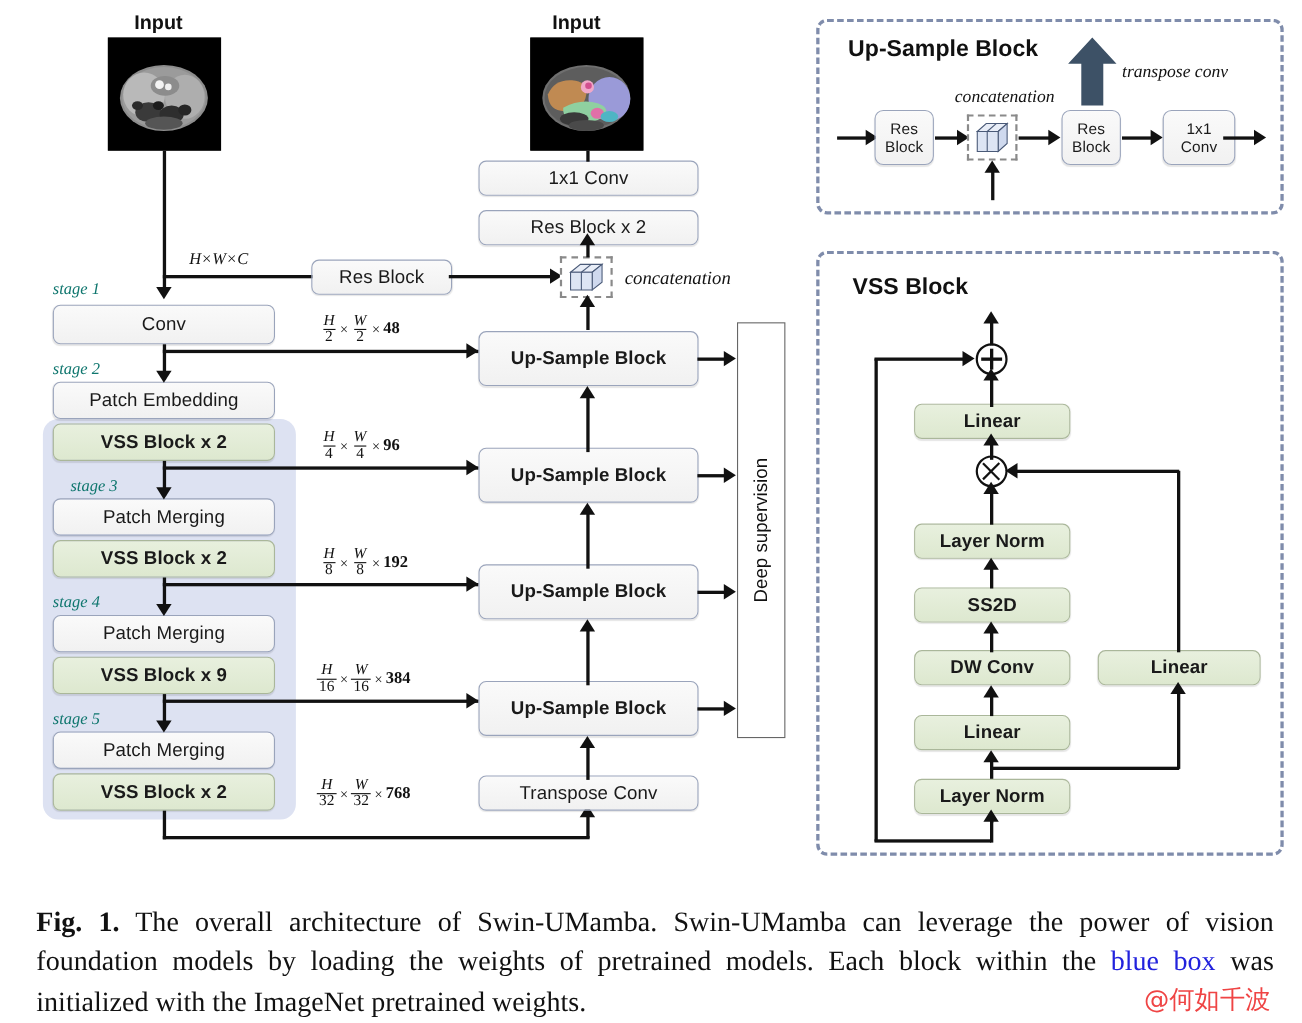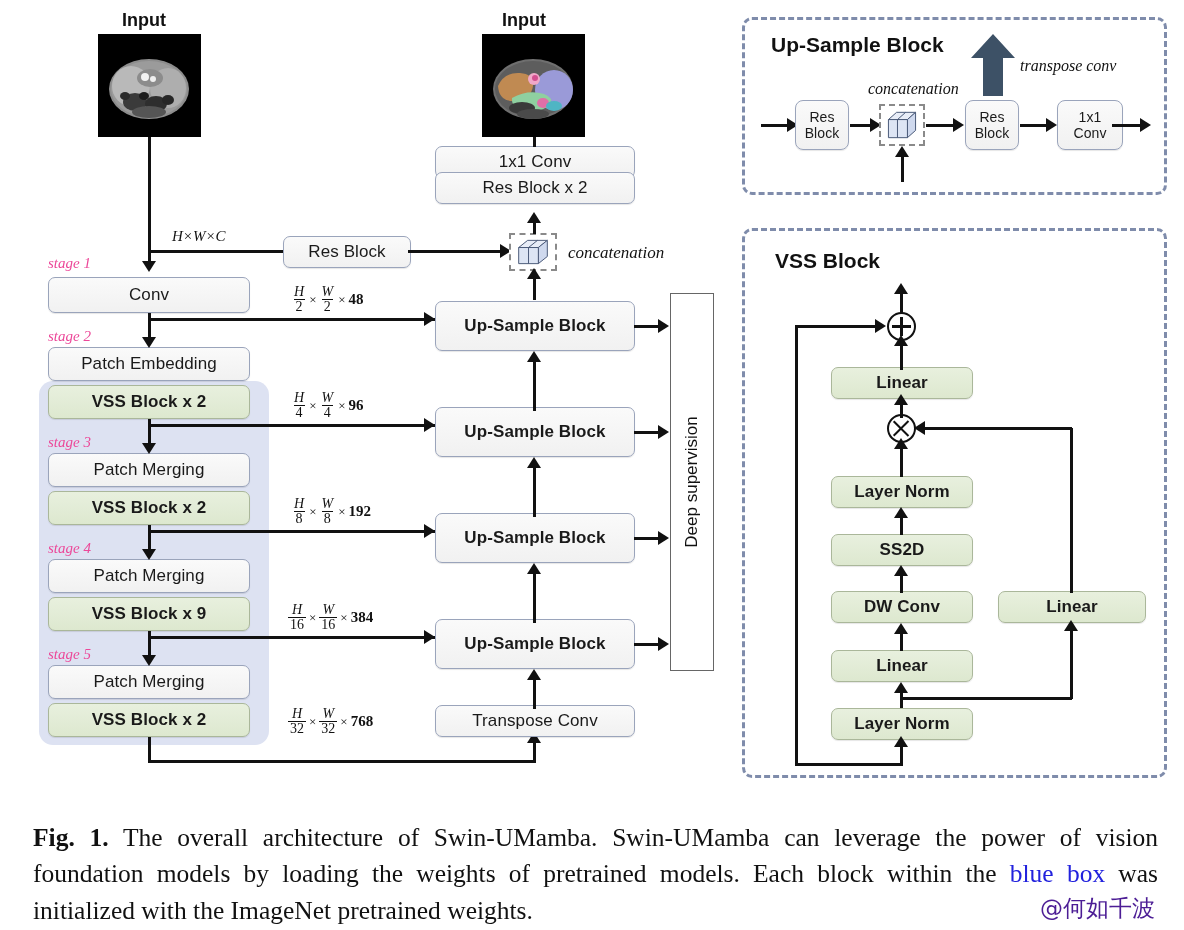--- a/index.html
+++ b/index.html
@@ -56,21 +56,21 @@
   .lnv{width:2.6px;}
   
   .ah{position:absolute;width:0;height:0;}
   .ah.up{border-left:7px solid transparent;border-right:7px solid transparent;border-bottom:11px solid #111;}
   .ah.down{border-left:7px solid transparent;border-right:7px solid transparent;border-top:11px solid #111;}
   .ah.right{border-top:7px solid transparent;border-bottom:7px solid transparent;border-left:11px solid #111;}
   .ah.left{border-top:7px solid transparent;border-bottom:7px solid transparent;border-right:11px solid #111;}
 
   
   .stage{
-    position:absolute;font-style:italic;font-size:15px;color:#ec4899;
+    position:absolute;font-style:italic;font-size:15px;color:#0f766e;
     font-family:"Liberation Serif",serif;white-space:nowrap;
   }
   .dim{
     position:absolute;font-size:15px;color:#111;white-space:nowrap;
     font-family:"Liberation Serif",serif;
     display:flex;align-items:center;gap:2px;
   }
   .frac{display:inline-flex;flex-direction:column;align-items:center;
         font-style:italic;line-height:1.0;vertical-align:middle;font-size:14px;}
   .frac .num{padding:0 2px;}
@@ -105,21 +105,21 @@
 
   
   .caption{
     position:absolute;left:33px;top:820px;width:1125px;
     font-family:"Liberation Serif",serif;font-size:25.5px;line-height:1.43;
     color:#111;text-align:justify;text-justify:inter-word;
   }
   .caption b{font-weight:bold;}
   .caption .blue{color:#2222dd;}
   .watermark{
-    position:absolute;left:1040px;top:893px;font-size:23px;color:#4c1d95;
+    position:absolute;left:1040px;top:893px;font-size:23px;color:#ef4444;
     font-family:"DejaVu Sans",sans-serif;white-space:nowrap;pointer-events:none;
   }
 </style>
 </head>
 <body>
 
 <div id="page">
 
   <div class="hdr" style="left:122px;top:10px;">Input</div>
   <div class="imgframe" style="left:98px;top:34px;width:103px;height:103px;">
@@ -167,21 +167,21 @@
   <div class="ln lnh" style="left:148px;top:250px;width:140px;"></div>
 
   <div class="bluebox" style="left:39px;top:381px;width:230px;height:364px;"></div>
 
   <div class="stage" style="left:48px;top:255px;">
     <span>stage</span>&nbsp;<span>1</span>
   </div>
   <div class="stage" style="left:48px;top:328px;">
     <span>stage</span>&nbsp;<span>2</span>
   </div>
-  <div class="stage" style="left:48px;top:434px;">
+  <div class="stage" style="left:64px;top:434px;">
     <span>stage</span>&nbsp;<span>3</span>
   </div>
   <div class="stage" style="left:48px;top:540px;">
     <span>stage</span>&nbsp;<span>4</span>
   </div>
   <div class="stage" style="left:48px;top:646px;text-align:center;">
     <span>stage</span>&nbsp;<span>5</span>
   </div>
 
   <div class="box" style="left:48px;top:277px;width:202px;height:36px;">Conv</div>
@@ -290,21 +290,21 @@
       </span>
     <span class="times">×</span>
       <span class="chan">768</span>
   </div>
 
   <div class="box" style="left:283px;top:236px;width:128px;height:32px;">Res Block</div>
   <div class="ln lnh" style="left:408px;top:250px;width:96px;"></div>
   <div class="ah right" style="left:500px;top:244px;"></div>
 
   <div class="box" style="left:435px;top:146px;width:200px;height:32px;">1x1 Conv</div>
-  <div class="box" style="left:435px;top:172px;width:200px;height:32px;">Res Block x 2</div>
+  <div class="box" style="left:435px;top:191px;width:200px;height:32px;">Res Block x 2</div>
   <div class="ln lnv" style="left:533px;top:137px;height:10px;"></div>
 
   <div class="cubewrap" style="left:509px;top:233px;width:48px;height:38px;">
     <svg class="cube" viewBox="0 0 48 38">
       <polygon points="8,14 18,6 40,6 30,14" fill="#e8edf7" stroke="#4a5a78" stroke-width="1.1"></polygon>
       <polygon points="30,14 40,6 40,24 30,32" fill="#cfd9ee" stroke="#4a5a78" stroke-width="1.1"></polygon>
       <polygon points="8,14 30,14 30,32 8,32" fill="#dde5f4" stroke="#4a5a78" stroke-width="1.1"></polygon>
       <line x1="19" y1="14" x2="19" y2="32" stroke="#4a5a78" stroke-width="1.1"></line>
       <line x1="19" y1="14" x2="29" y2="6" stroke="#4a5a78" stroke-width="1.1"></line>
     </svg>

